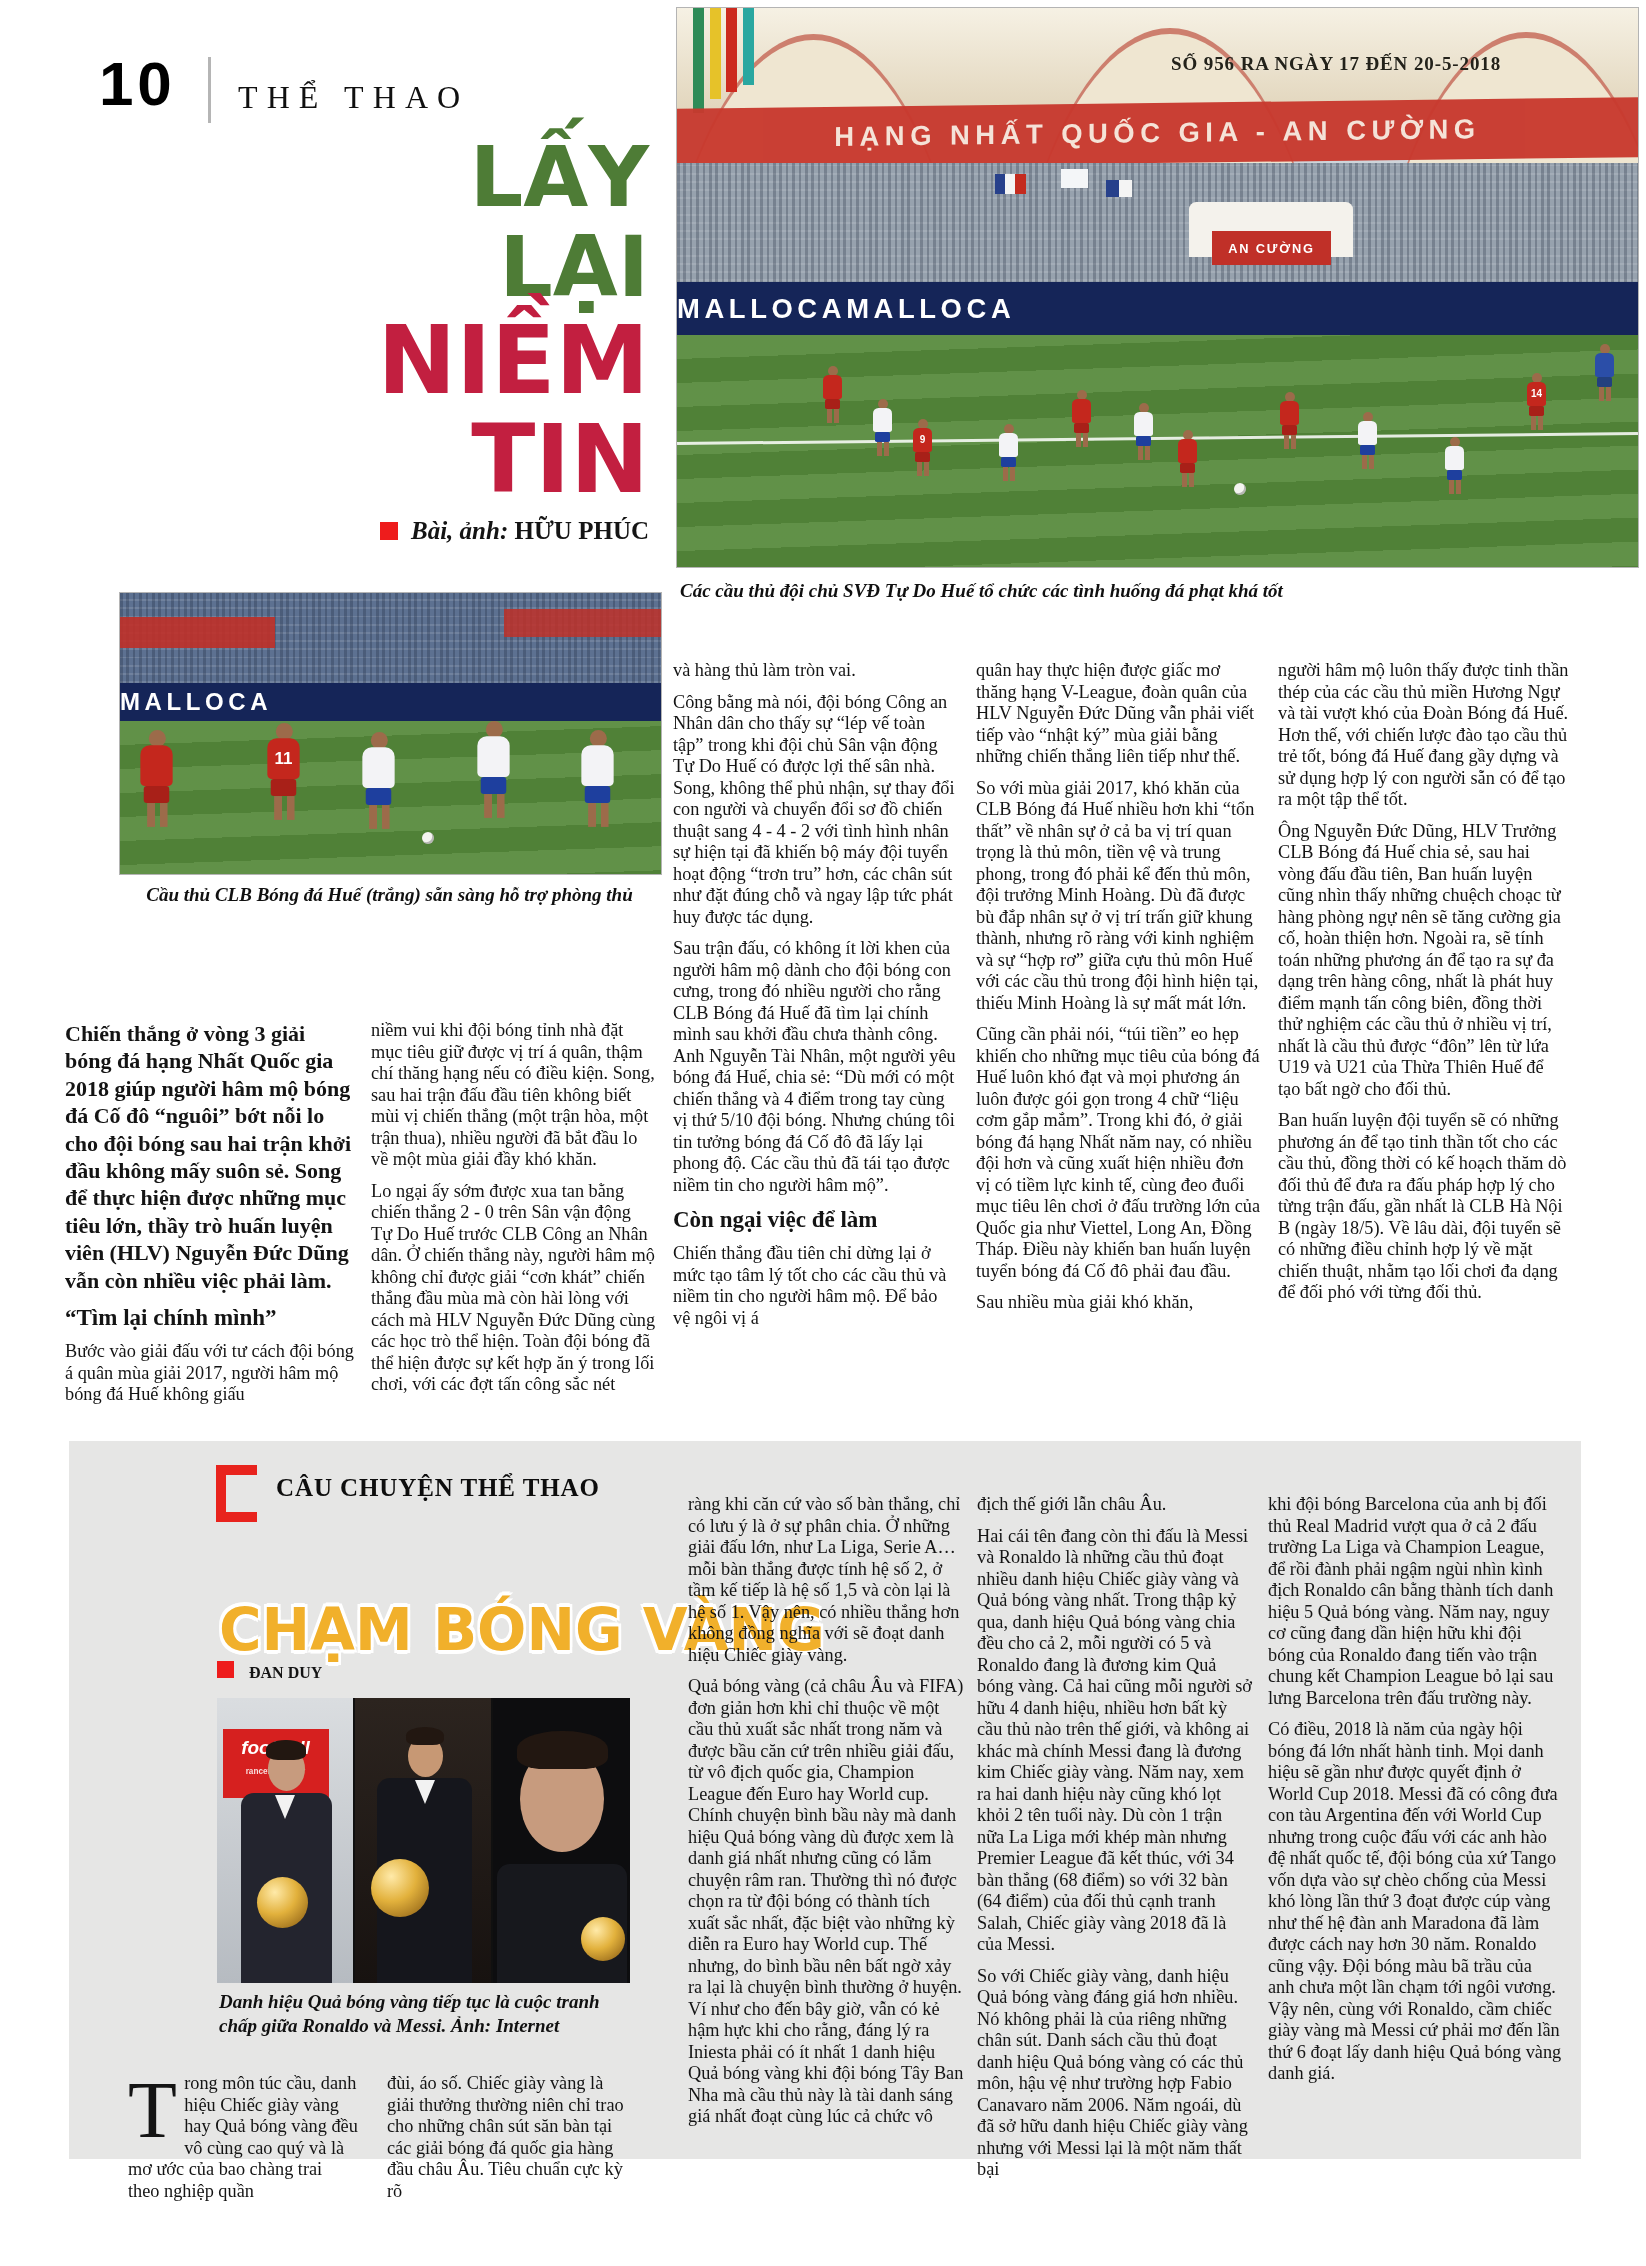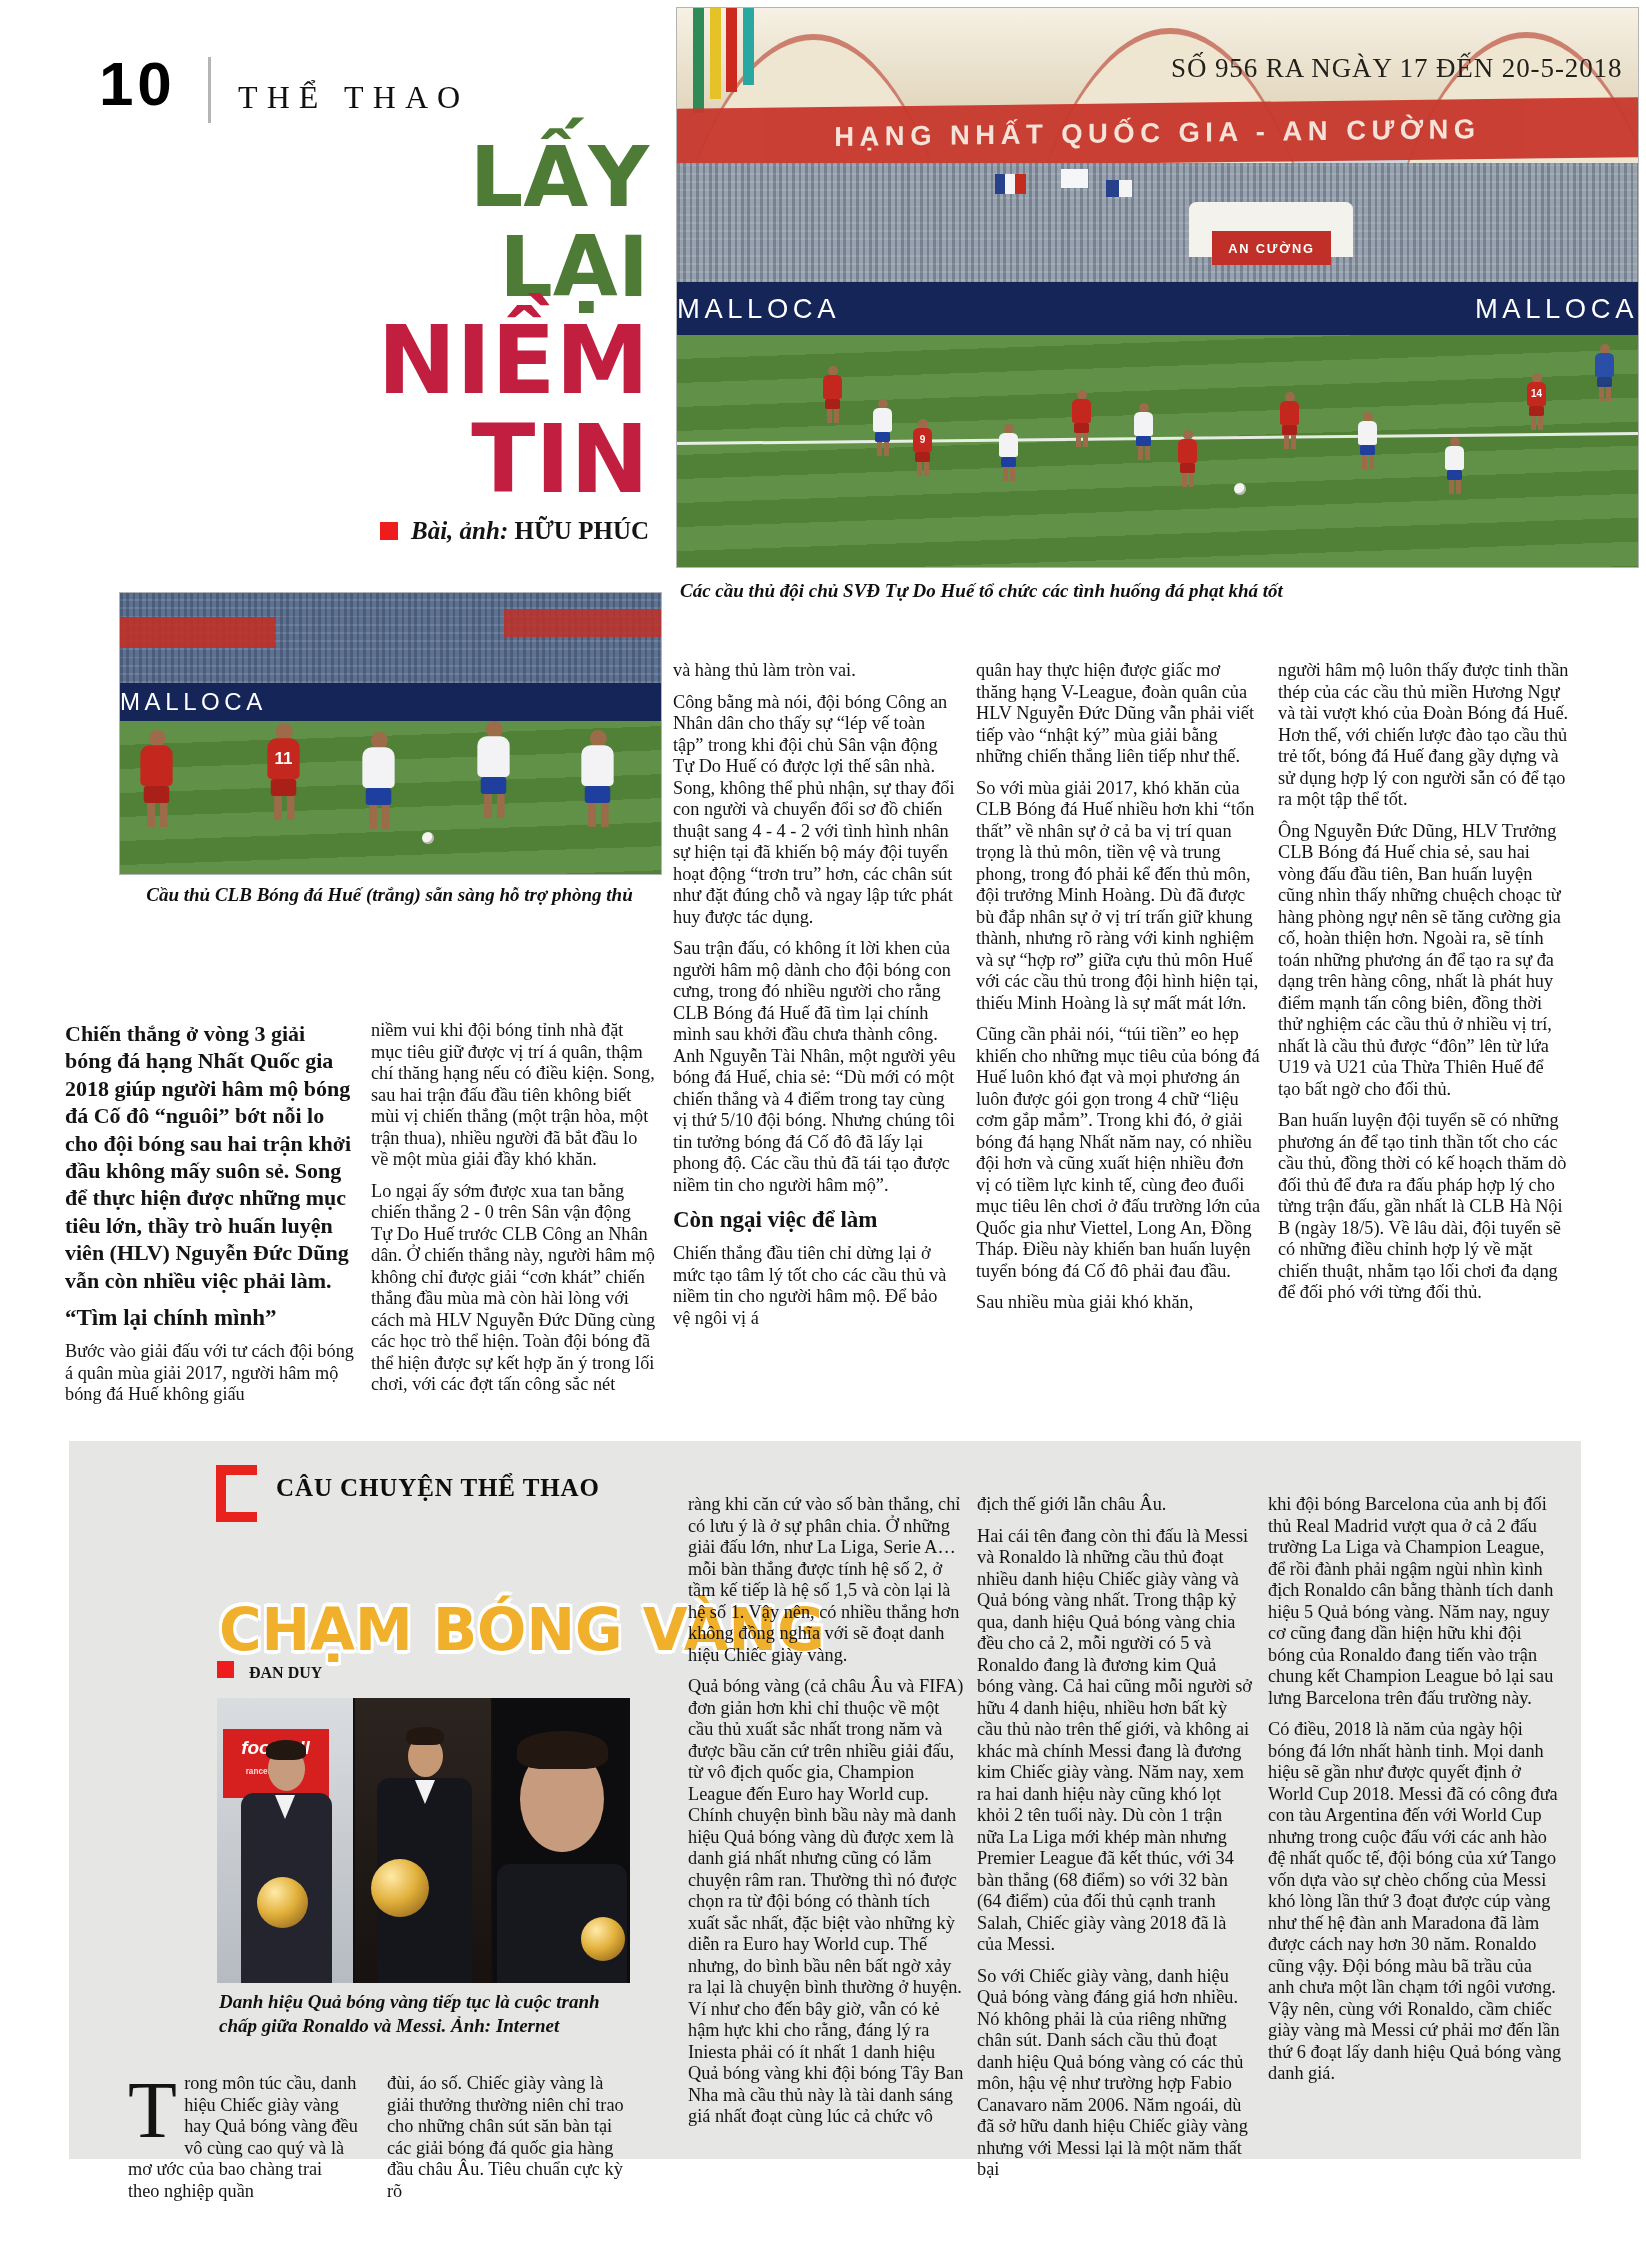--- a/index.html
+++ b/index.html
@@ -4,21 +4,21 @@
 <style>
   html,body{margin:0;padding:0;background:#9a9a9a;}
   .page{position:relative;width:1647px;height:2267px;background:#ffffff;overflow:hidden;
         font-family:"Liberation Serif",serif;color:#141414;}
 
   
   .pagenum{position:absolute;left:99px;top:48px;font-family:"Liberation Sans",sans-serif;
            font-weight:bold;font-size:62px;letter-spacing:3.7px;color:#000;}
   .pagenum-divider{position:absolute;left:208px;top:57px;width:2.7px;height:66px;background:#b5b5b5;}
   .section-title{position:absolute;left:238px;top:79px;font-size:32px;letter-spacing:9.1px;color:#101010;}
-  .edition{position:absolute;left:1171px;top:53px;z-index:6;font-weight:normal;font-size:27px;
+  .edition{position:absolute;left:1171px;top:53px;z-index:6;font-weight:bold;font-size:19px;
            letter-spacing:0.9px;color:#23221a;text-shadow:0 0 3.7px rgba(255,255,255,.25);}
 
   
   .hl{position:absolute;right:998px;font-family:"DejaVu Sans","Liberation Sans",sans-serif;
       font-weight:bold;line-height:1;white-space:nowrap;}
   .hl-1,.hl-2{font-size:84px;color:#4e7c36;}
   .hl-3,.hl-4{font-size:94px;color:#c21f40;}
   .byline{position:absolute;right:998px;font-size:25px;white-space:nowrap;}
   .byline .sq{display:inline-block;width:18.3px;height:18.3px;background:#ee1c1c;margin-right:12.8px;vertical-align:-0.9px;}
   .byline .pre{font-style:italic;font-weight:bold;}
@@ -30,22 +30,22 @@
   .roof{background:linear-gradient(#f6f1e4,#e2d6bd);}
   .arch{position:absolute;height:170%;border-radius:50% 50% 0 0;background:#efe6d1;border-top:6.4px solid #cd7f6e;}
   .flagstrip{position:absolute;top:0;width:11px;height:105px;}
   .redbanner{background:#c8392e;transform:skewY(-.7deg);color:#f6e3d8;
              font-family:"Liberation Sans",sans-serif;font-weight:bold;
              display:flex;align-items:center;justify-content:center;letter-spacing:5.5px;}
   .stands{background:#97a2ae;}
   .stands:after{content:"";position:absolute;inset:0;
       background:repeating-linear-gradient(90deg,rgba(20,30,50,.25) 0 2.7px,transparent 2.7px 6.4px),
                  repeating-linear-gradient(0deg,rgba(255,255,255,.12) 0 1.8px,transparent 1.8px 8.2px);}
-  .adboard{background:#152558;color:#fff;font-family:"Liberation Sans",sans-serif;font-weight:normal;
-           display:flex;align-items:center;justify-content:space-between;letter-spacing:4.6px;}
+  .adboard{background:#152558;color:#fff;font-family:"Liberation Sans",sans-serif;font-weight:bold;
+           display:flex;align-items:center;justify-content:flex-start;letter-spacing:4.6px;}
   .pitch{background:#55893a;}
   .pitch:after{content:"";position:absolute;inset:0;
       background:repeating-linear-gradient(178deg,rgba(255,255,255,.07) 0 24px,rgba(0,0,0,.06) 24px 48px);}
   .pitchline{position:absolute;background:rgba(255,255,255,.85);}
   .minibanner{position:absolute;background:#c03028;color:#fff;font-family:"Liberation Sans",sans-serif;
               font-weight:bold;display:flex;align-items:center;justify-content:center;}
   .tent{position:absolute;background:#f4f2ec;border-radius:7.3px 7.3px 0 0;}
   .flag{position:absolute;}
 
   

